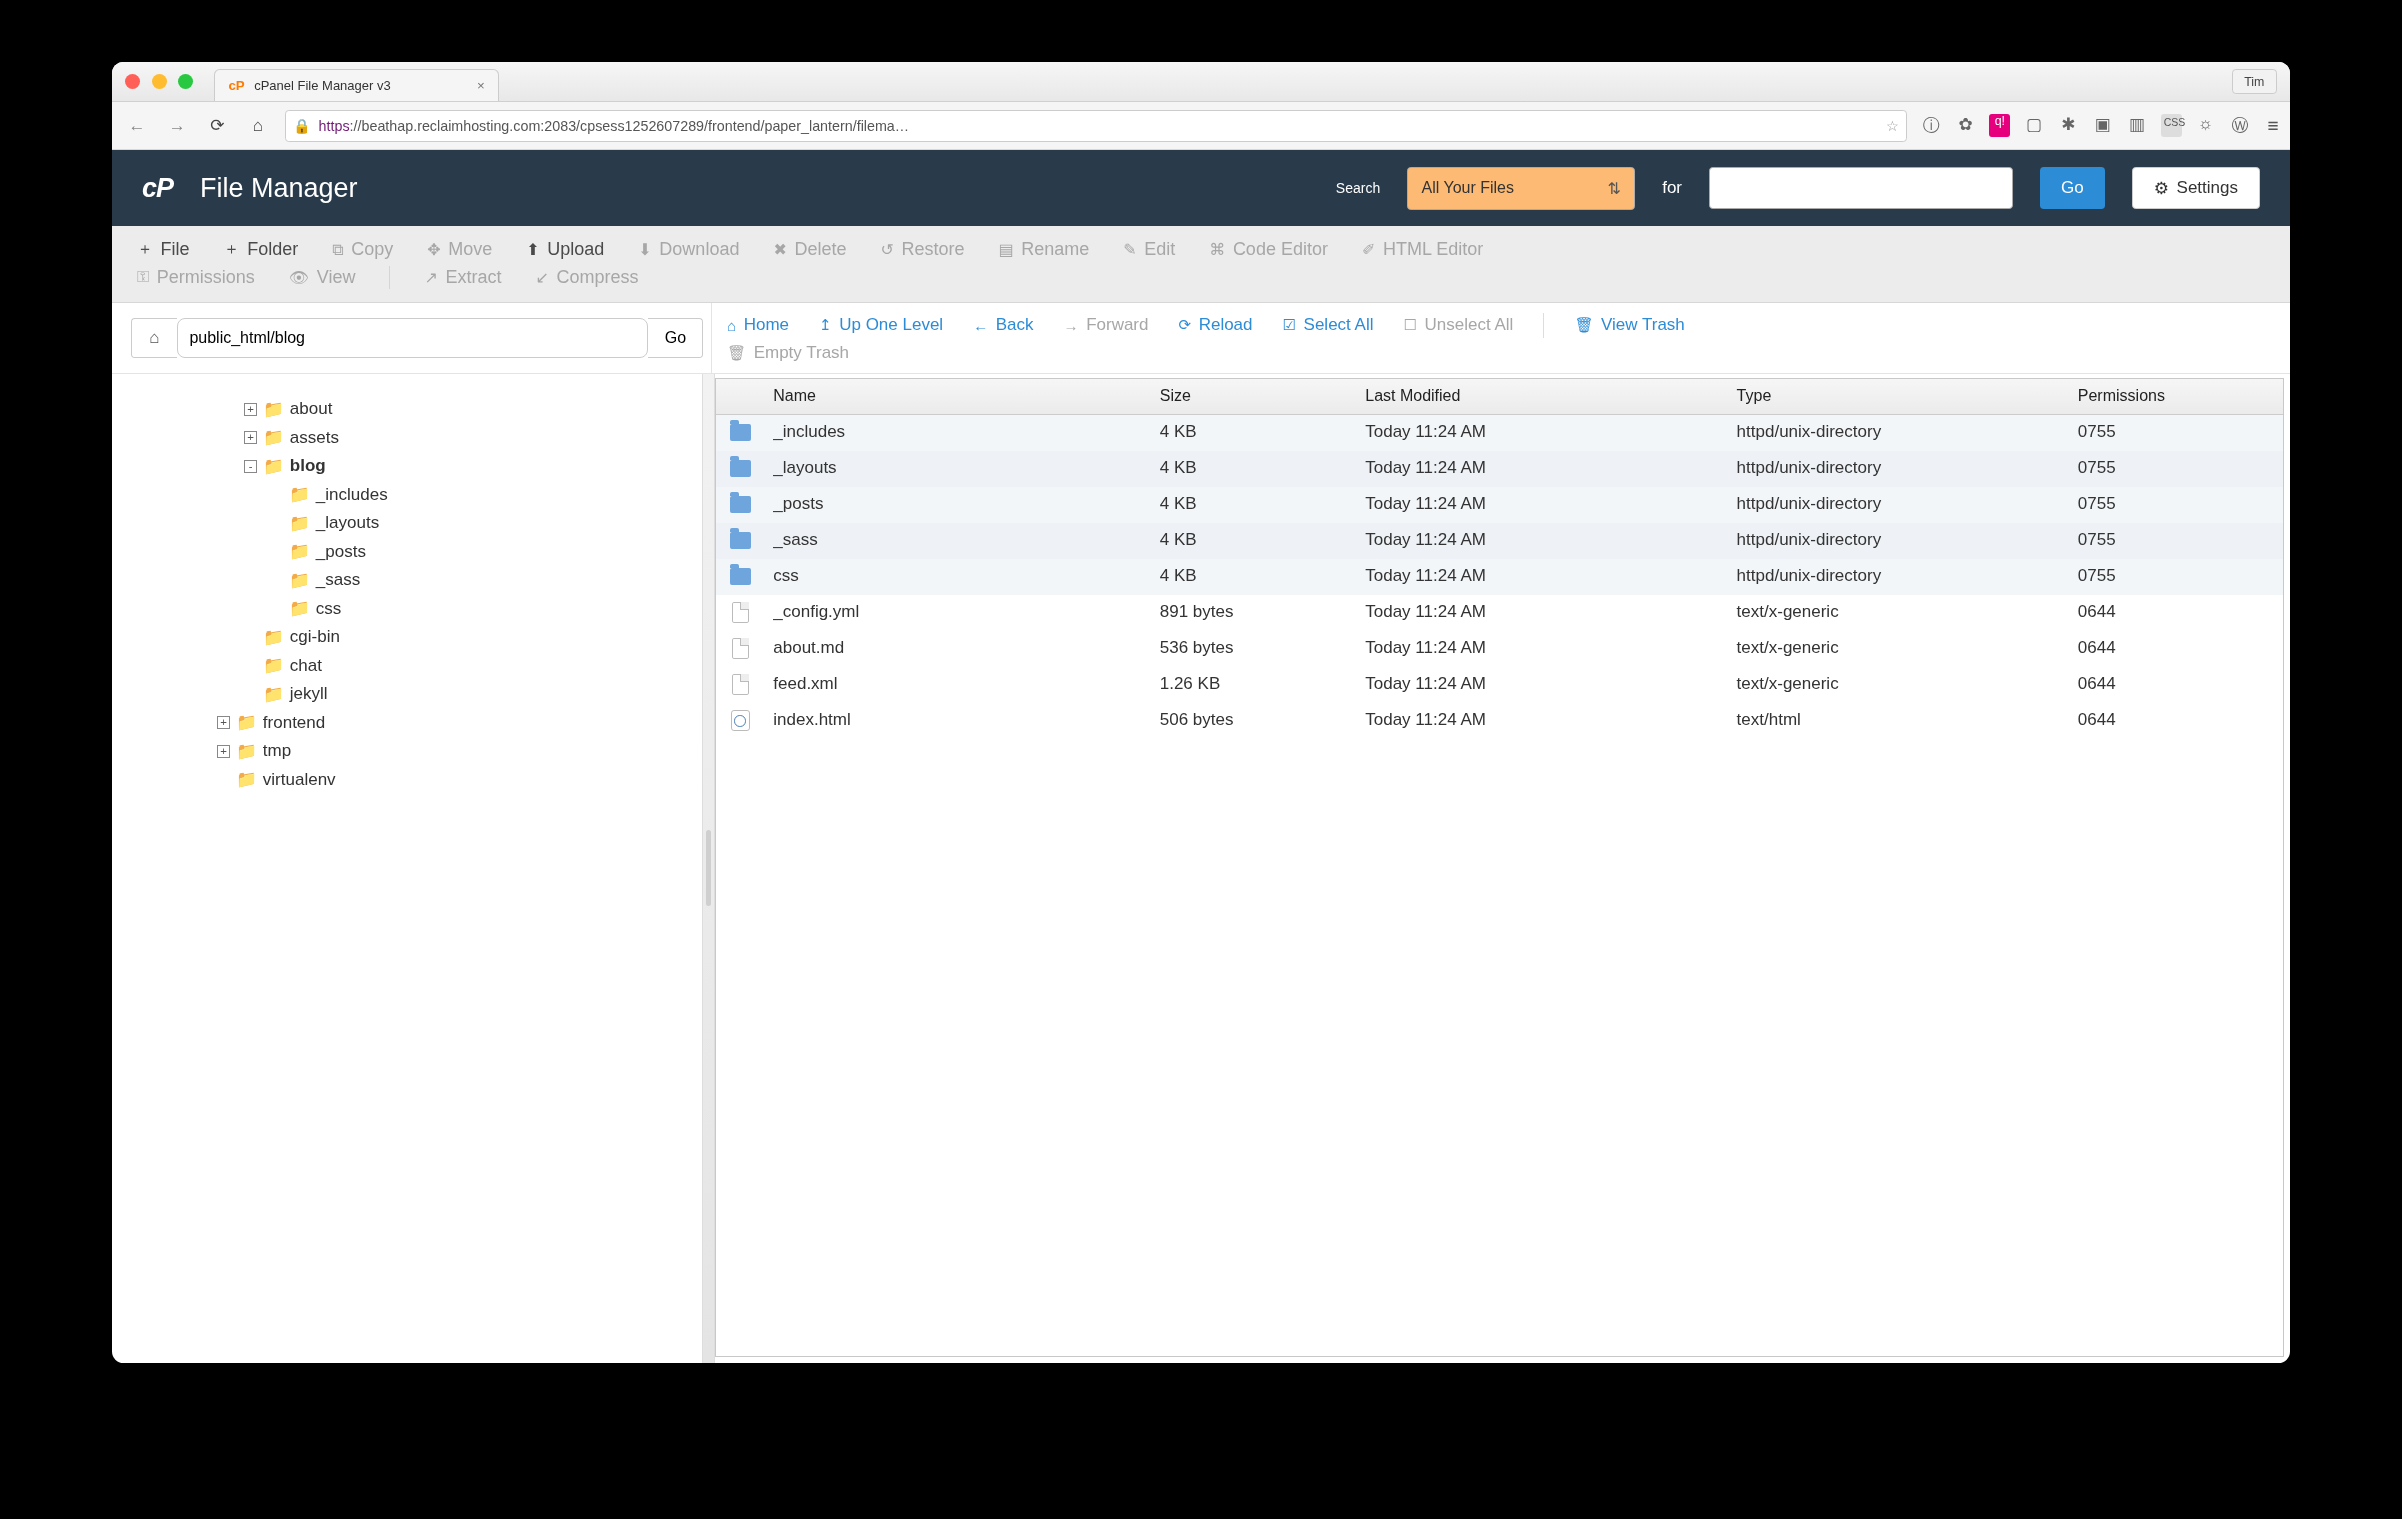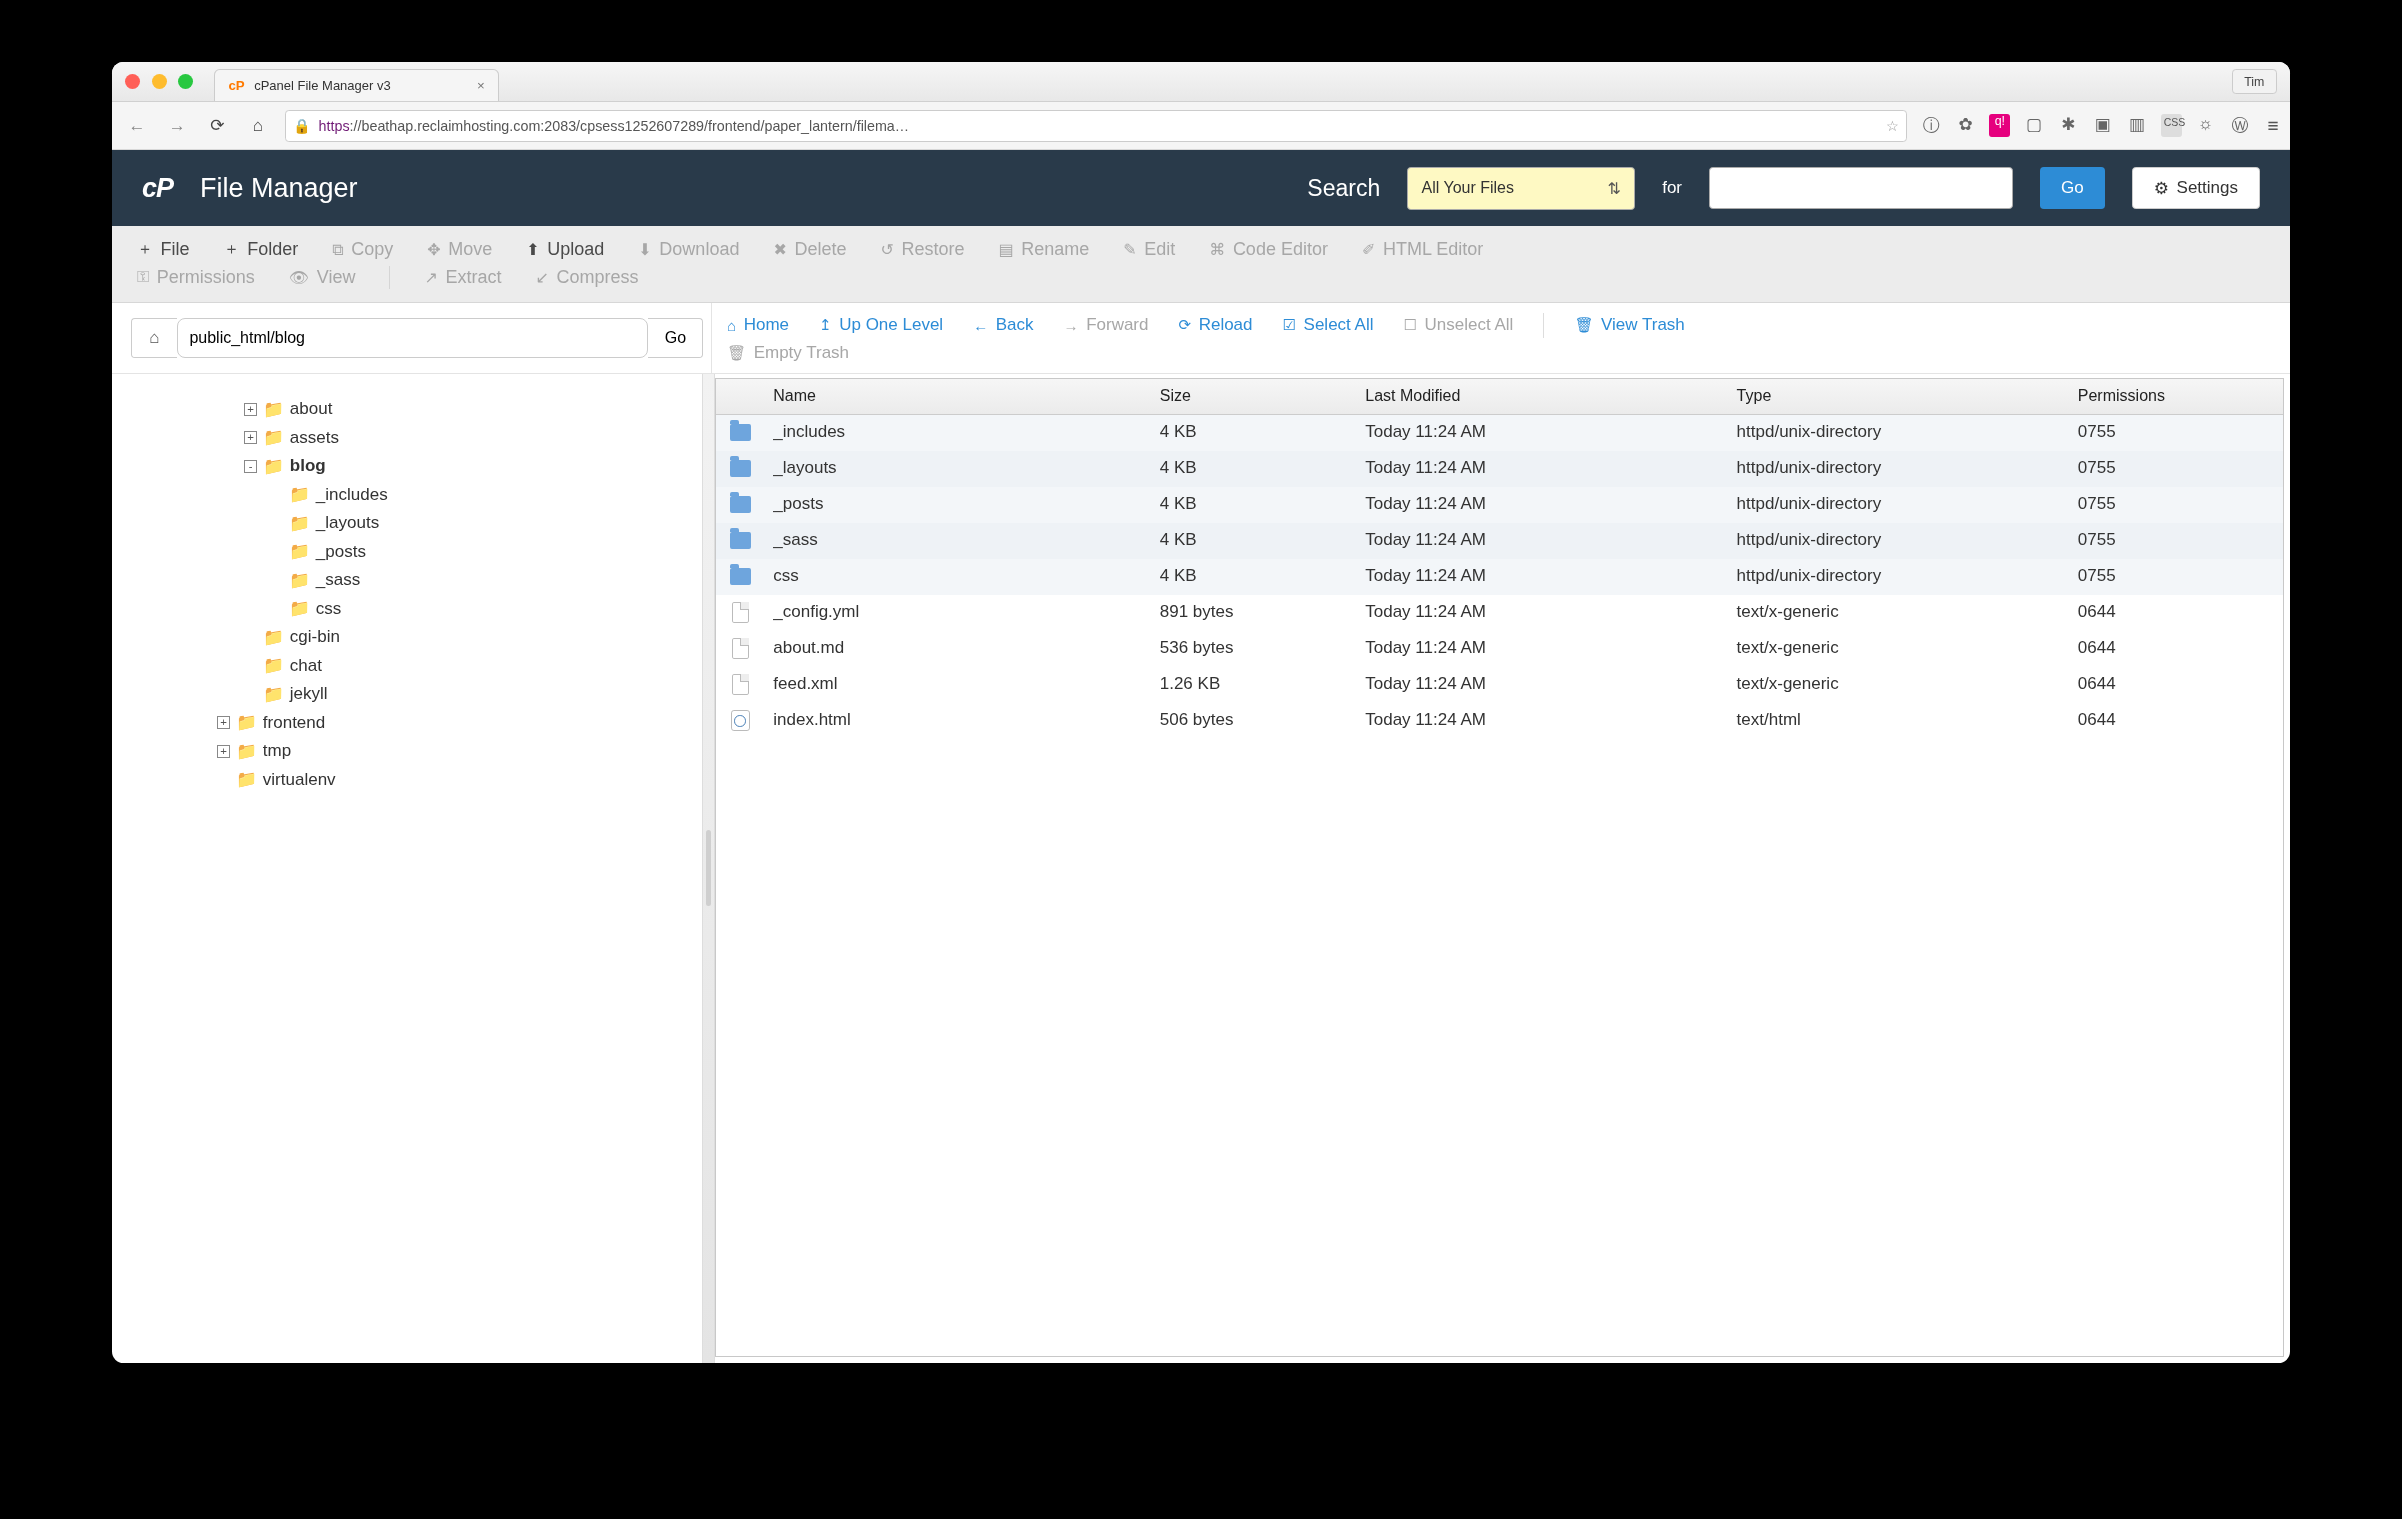--- a/index.html
+++ b/index.html
@@ -103,24 +103,24 @@
     display:flex; align-items:center;
     padding:0 30px;
     gap:27px;
   }
   .cp-logo{
     font-size:27px; font-weight:700; font-style:italic;
     letter-spacing:-1px; color:#fff;
   }
   .cp-title{ font-size:27px; font-weight:400;}
   .spacer{flex:1;}
-  .search-label{font-size:23px;}
+  .search-label{font-size:14px;}
   .search-scope{
     height:43px; width:228px;
-    background:#fef9c3;border:1px solid #aaa;border-radius:3.8px;
+    background:#fdba74;border:1px solid #aaa;border-radius:3.8px;
     display:flex;align-items:center;justify-content:space-between;
     color:#333;padding:0 13.3px;font-size:16px;
   }
   .search-scope .caret{color:#555}
   .search-for-label{font-size:17px;}
   .search-input{
     height:42px;width:304px;
     border:1px solid #aaa;border-radius:3.8px;background:#fff;
   }
   .go-btn{

